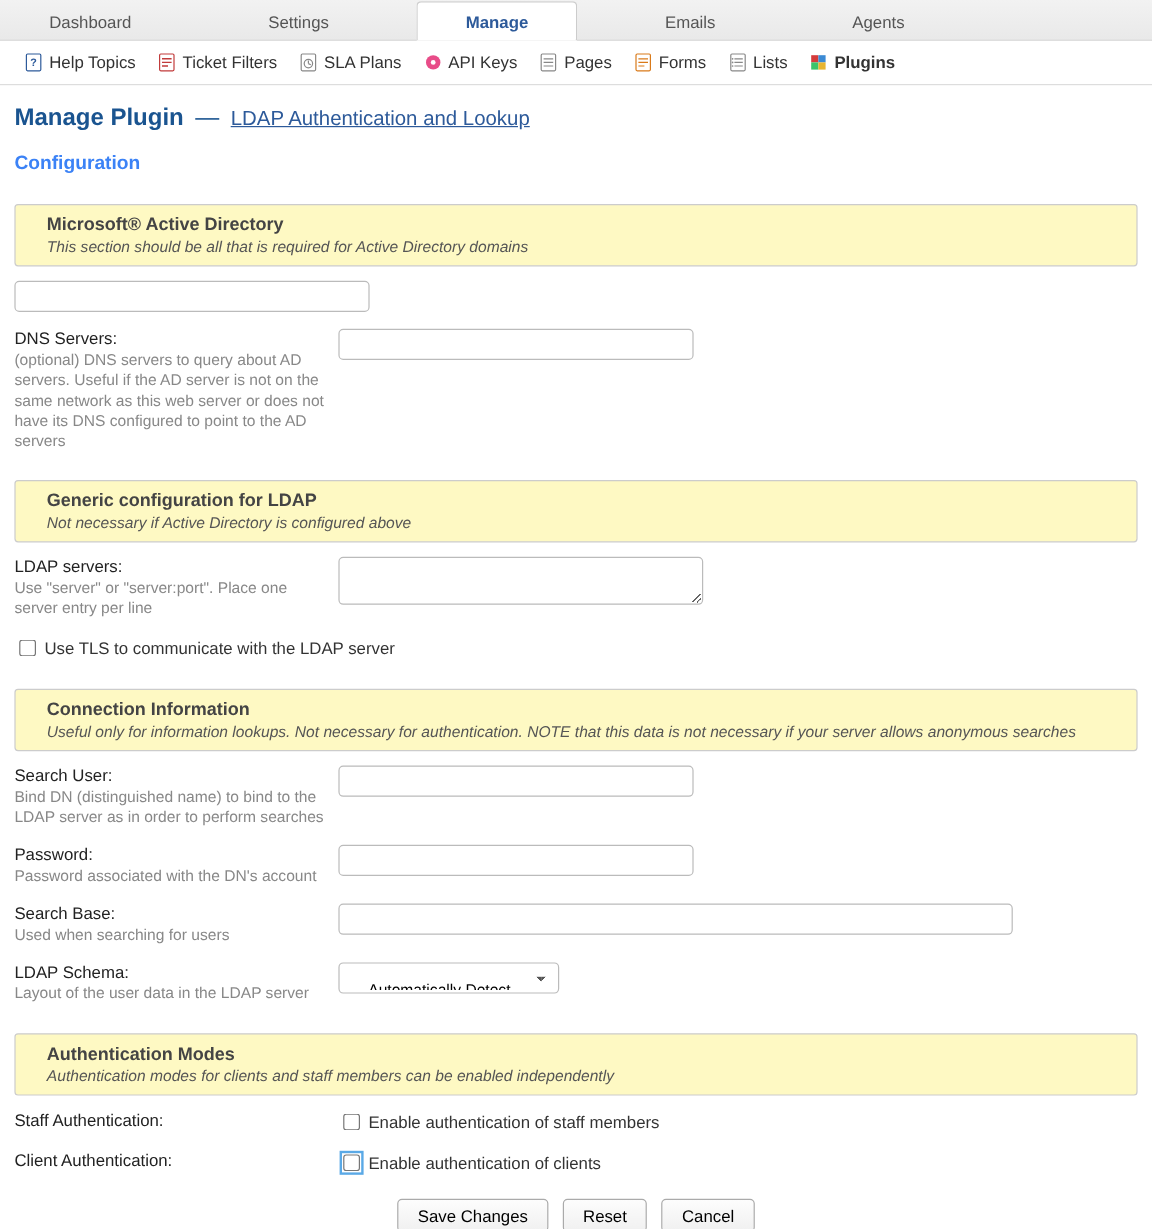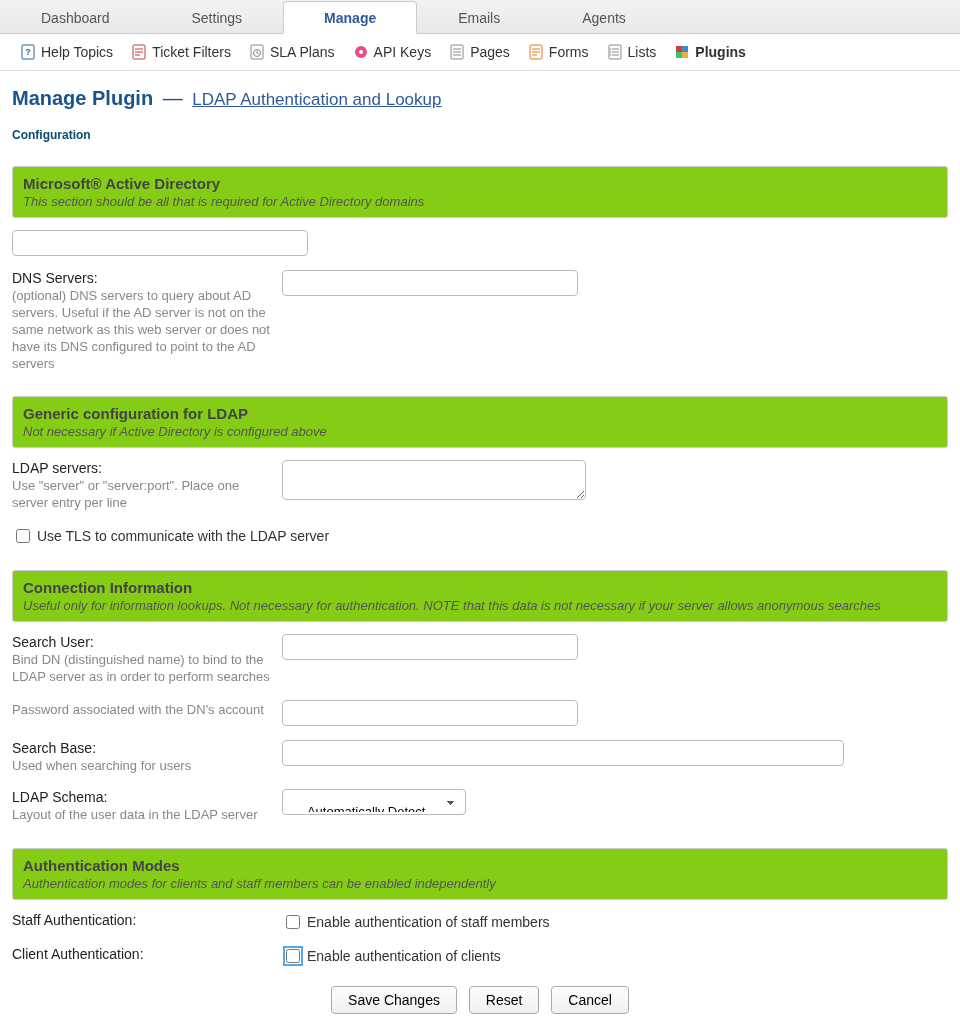--- a/index.html
+++ b/index.html
@@ -9,20 +9,21 @@
     font-size: 14px;
     color: #333;
     background: #fff;
   }
   .top-tabs {
     background: linear-gradient(#f2f2f2, #e9e9e9);
     border-bottom: 1px solid #ccc;
     padding: 0;
     display: flex;
     height: 34px;
+    gap: 32px;
   }
   .top-tab {
     padding: 8px 40px;
     color: #555;
     font-size: 14px;
     cursor: pointer;
     border: 1px solid transparent;
     position: relative;
     top: 1px;
   }
@@ -60,27 +61,27 @@
   .content { padding: 16px 12px 30px; }
   h2.page-title {
     font-size: 20px;
     color: #1a5490;
     margin: 0 0 18px;
     font-weight: 700;
   }
   .page-title .sep { color: #1a5490; font-weight: 400; padding: 0 4px; }
   .page-title .subtitle { color: #2d5a9a; font-weight: 400; font-size: 17px; text-decoration: underline; }
   h3.section-title {
-    font-size: 12px; font-weight: 700; color: #0c4a6e; margin: 16px 0 10px;
+    font-size: 16px; font-weight: 700; color: #3b82f6; margin: 16px 0 10px;
   }
   .section-header {
-    background: #84cc16;
+    background: #fef9c3;
     border: 1px solid #ccc;
     border-radius: 3px;
-    padding: 8px 10px;
+    padding: 8px 26px;
     margin: 24px 0 12px;
   }
   .section-header b { font-size: 15px; color: #444; }
   .section-header em { display:block; color: #555; font-size: 13px; margin-top: 2px; }
   .form-row {
     display: flex;
     align-items: flex-start;
     margin-bottom: 14px;
     gap: 10px;
   }
@@ -292,20 +293,21 @@
       <div class="lab">Search User:</div>
       <div class="help">Bind DN (distinguished name) to bind to the LDAP server as in order to perform searches</div>
     </div>
     <div class="form-field">
       <input type="text" value="" style="">
     </div>
   </div>
 
   <div class="form-row">
     <div class="form-label">
+      <div class="lab">Password:</div>
       <div class="help">Password associated with the DN's account</div>
     </div>
     <div class="form-field">
       <input type="password" value="" style="">
     </div>
   </div>
 
   <div class="form-row">
     <div class="form-label">
       <div class="lab">Search Base:</div>

